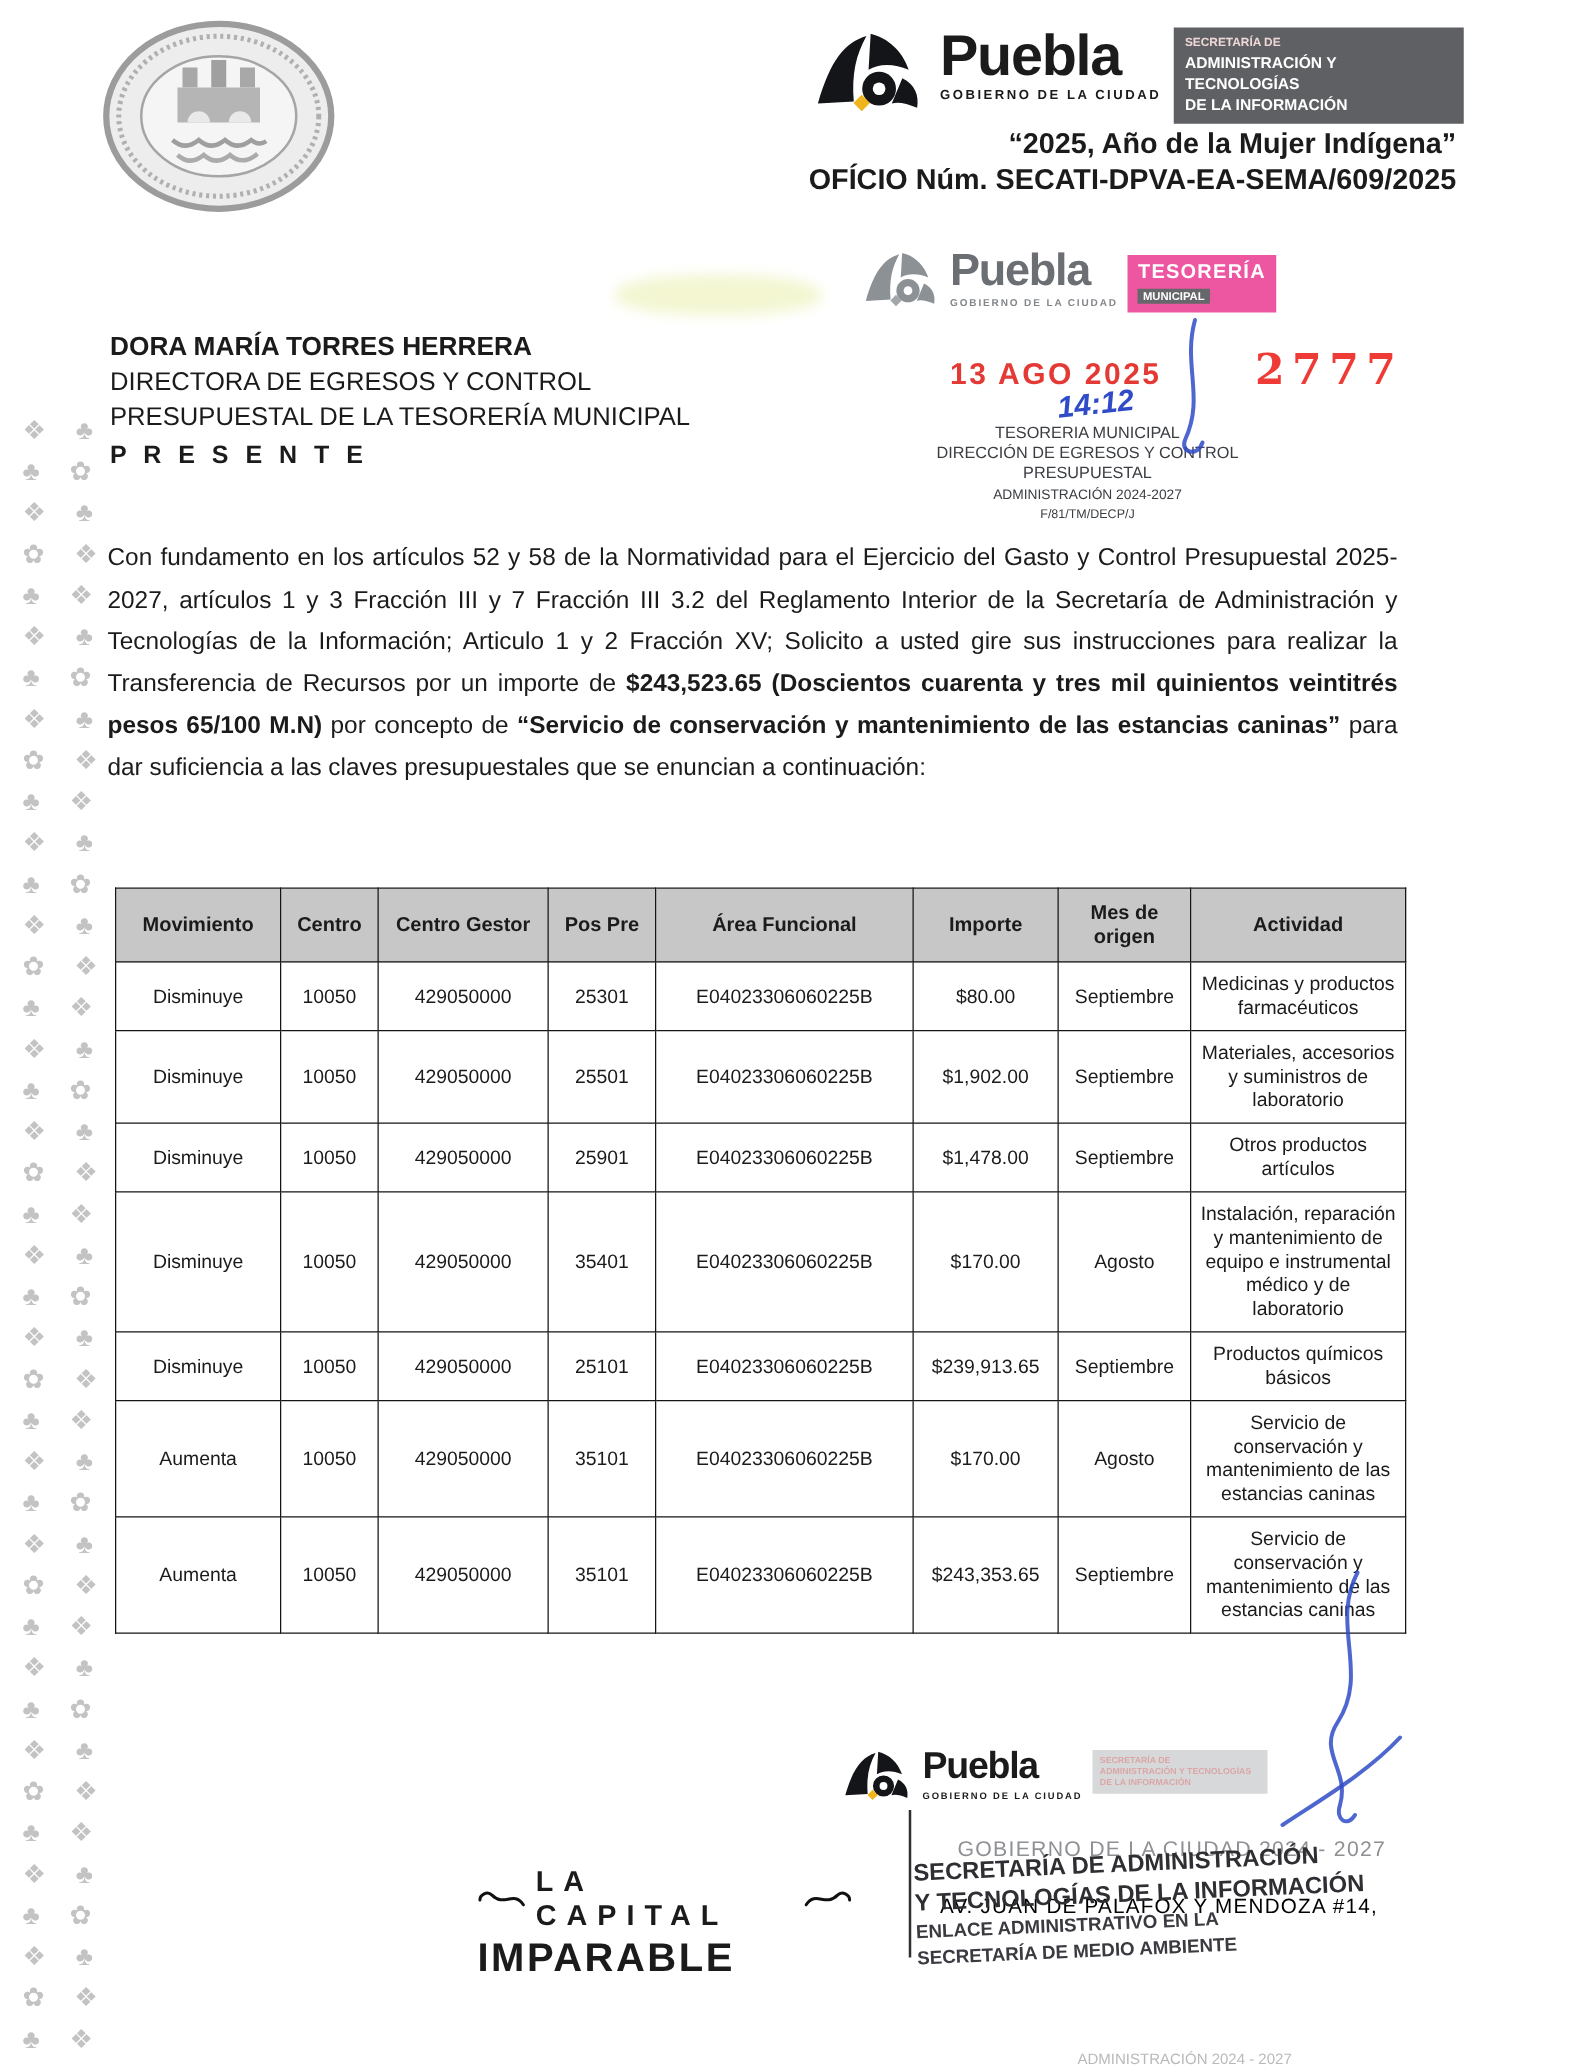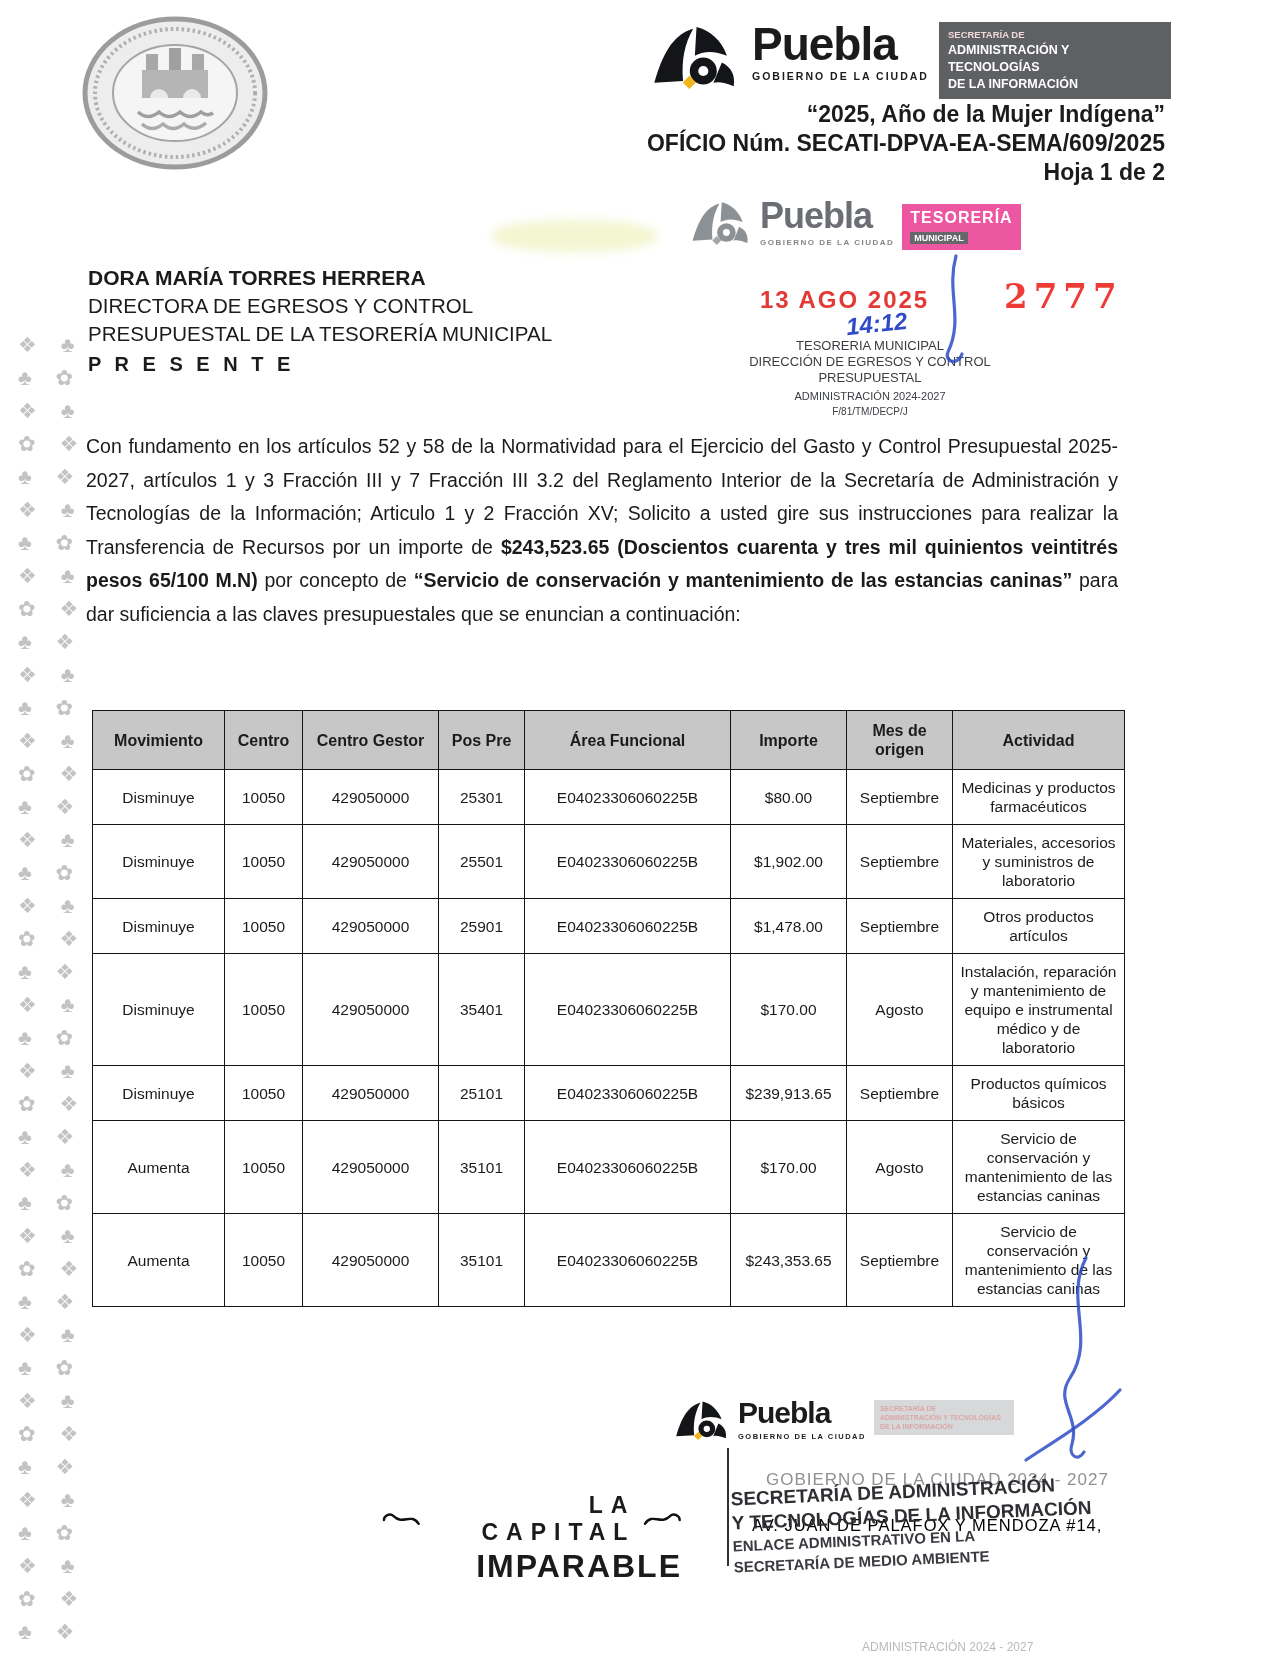--- a/index.html
+++ b/index.html
@@ -68,21 +68,21 @@
   .c1{width:132px;}.c2{width:78px;}.c3{width:136px;}.c4{width:86px;}
   .c5{width:206px;}.c6{width:116px;}.c7{width:106px;}.c8{width:172px;}
 
   
   .footer-brand{position:absolute;left:672px;top:1398px;display:flex;align-items:flex-start;gap:8px;z-index:2;}
   .footer-brand .wordmark{font-size:30px;line-height:30px;}
   .footer-brand .gobierno{font-size:7.5px;letter-spacing:1.5px;}
   .faint-badge{background:#9aa0a4;opacity:.4;color:#a22;width:128px;padding:4px 6px;line-height:1.3;margin-top:2px;}
   .faint-badge div{font-size:7px;font-weight:bold;}
   .footer-vline{position:absolute;left:727px;top:1448px;width:2px;height:118px;background:#2f2f33;z-index:2;}
-  .capital{position:absolute;left:382px;top:1492px;width:300px;text-align:right;}
+  .capital{position:absolute;left:382px;top:1492px;width:300px;text-align:left;}
   .capital .row1{display:flex;align-items:center;justify-content:center;gap:8px;font-weight:bold;
                  font-size:23px;letter-spacing:8px;}
   .capital .row2{font-weight:bold;font-size:32px;letter-spacing:2px;line-height:40px;}
   .flip{transform:scaleX(-1);}
   .footer-gray1{position:absolute;left:766px;top:1470px;color:#8e9094;font-size:17px;letter-spacing:1px;z-index:1;}
   .footer-gray2{position:absolute;left:752px;top:1516px;color:#000000;font-size:16.5px;letter-spacing:1px;z-index:1;}
   .footer-gray3{position:absolute;left:862px;top:1640px;color:#b9b9b9;font-size:12px;z-index:1;}
   .footer-stamp{position:absolute;left:732px;top:1478px;width:440px;transform:rotate(-2.5deg);
                 color:#2e2e33;z-index:2;}
   .footer-stamp .s1,.footer-stamp .s2{font-weight:bold;font-size:19px;line-height:24px;}
@@ -167,21 +167,20 @@
     <div class="badge">
       <div class="b1">SECRETARÍA DE</div>
       <div class="b2">ADMINISTRACIÓN Y TECNOLOGÍAS</div>
       <div class="b3">DE LA INFORMACIÓN</div>
     </div>
   </div>
 
   <div class="doc-head">
     <div>“2025, Año de la Mujer Indígena”</div>
     <div>OFÍCIO Núm. SECATI-DPVA-EA-SEMA/609/2025</div>
-    <div>Hoja 1 de 2</div>
   </div>
 
   <div class="smudge"></div>
 
   <div class="stamp-brand">
     <svg class="pl-icon gray" width="64" height="54" viewBox="0 0 110 90">
       <path d="M8,72 C20,30 34,14 54,8 C44,26 40,44 42,70 Z" fill="currentColor"></path>
       <path d="M58,6 C74,10 88,22 94,40 C80,34 66,34 56,40 Z" fill="currentColor"></path>
       <path d="M88,48 C100,54 104,64 102,76 C92,72 84,70 78,72 Z" fill="currentColor"></path>
       <circle cx="66" cy="58" r="16" fill="currentColor"></circle>

